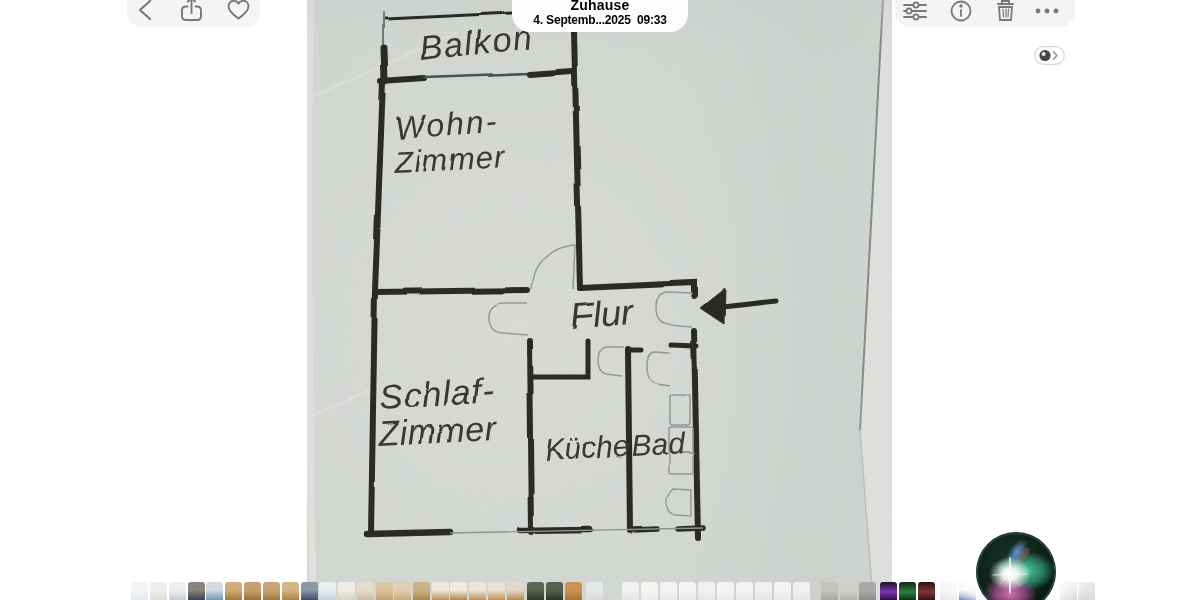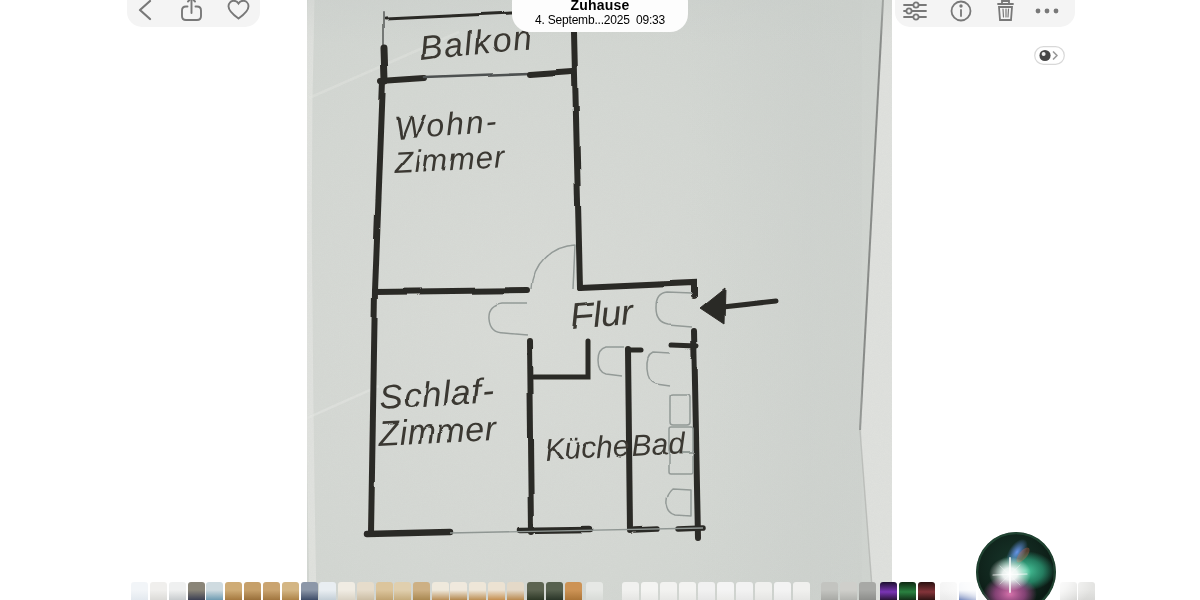--- a/index.html
+++ b/index.html
@@ -161,21 +161,21 @@
     <path d="M 61,1.5 L 64.5,-2 L 68,1.5"></path>
   </g>
 
   <path d="M 111.5,18.5 C 105,14 101.5,10.2 101.5,6.3 C 101.5,3 104,0.8 106.8,0.8 C 108.8,0.8 110.5,1.8 111.5,3.4 C 112.5,1.8 114.2,0.8 116.2,0.8 C 119,0.8 121.5,3 121.5,6.3 C 121.5,10.2 118,14 111.5,18.5 Z" stroke="#787878" stroke-width="1.9" fill="none"></path>
 </svg>
 
 <div class="abs" style="left:512px;top:-16px;width:176px;height:48px;background:#fdfdfd;border-radius:18px;"></div>
 
 <div class="abs" style="left:512px;top:-3px;width:176px;text-align:center;color:#000;font-weight:700;font-size:14px;letter-spacing:0.2px;">Zuhause</div>
 
-<div class="abs" style="left:512px;top:12.5px;width:176px;text-align:center;color:#000;font-weight:400;font-size:12px;letter-spacing:-0.2px;">4. Septemb...2025&nbsp; 09:33</div>
+<div class="abs" style="left:512px;top:12.5px;width:176px;text-align:center;color:#000;font-weight:700;font-size:12px;letter-spacing:-0.2px;">4. Septemb...2025&nbsp; 09:33</div>
 
 <div class="abs" style="left:895px;top:-14px;width:180px;height:41px;background:#f4f4f4;border-radius:15px;"></div>
 
 <svg class="abs" style="left:895px;top:0" width="180" height="30" viewBox="0 0 180 30">
 
   <g stroke="#787878" stroke-width="1.8" fill="none" stroke-linecap="round">
     <path d="M 9,5 L 18,5 M 24,5 L 31,5"></path>
       <circle cx="21" cy="5" r="2.6"></circle>
     <path d="M 9,11 L 11,11 M 17,11 L 31,11"></path>
       <circle cx="14" cy="11" r="2.6"></circle>

